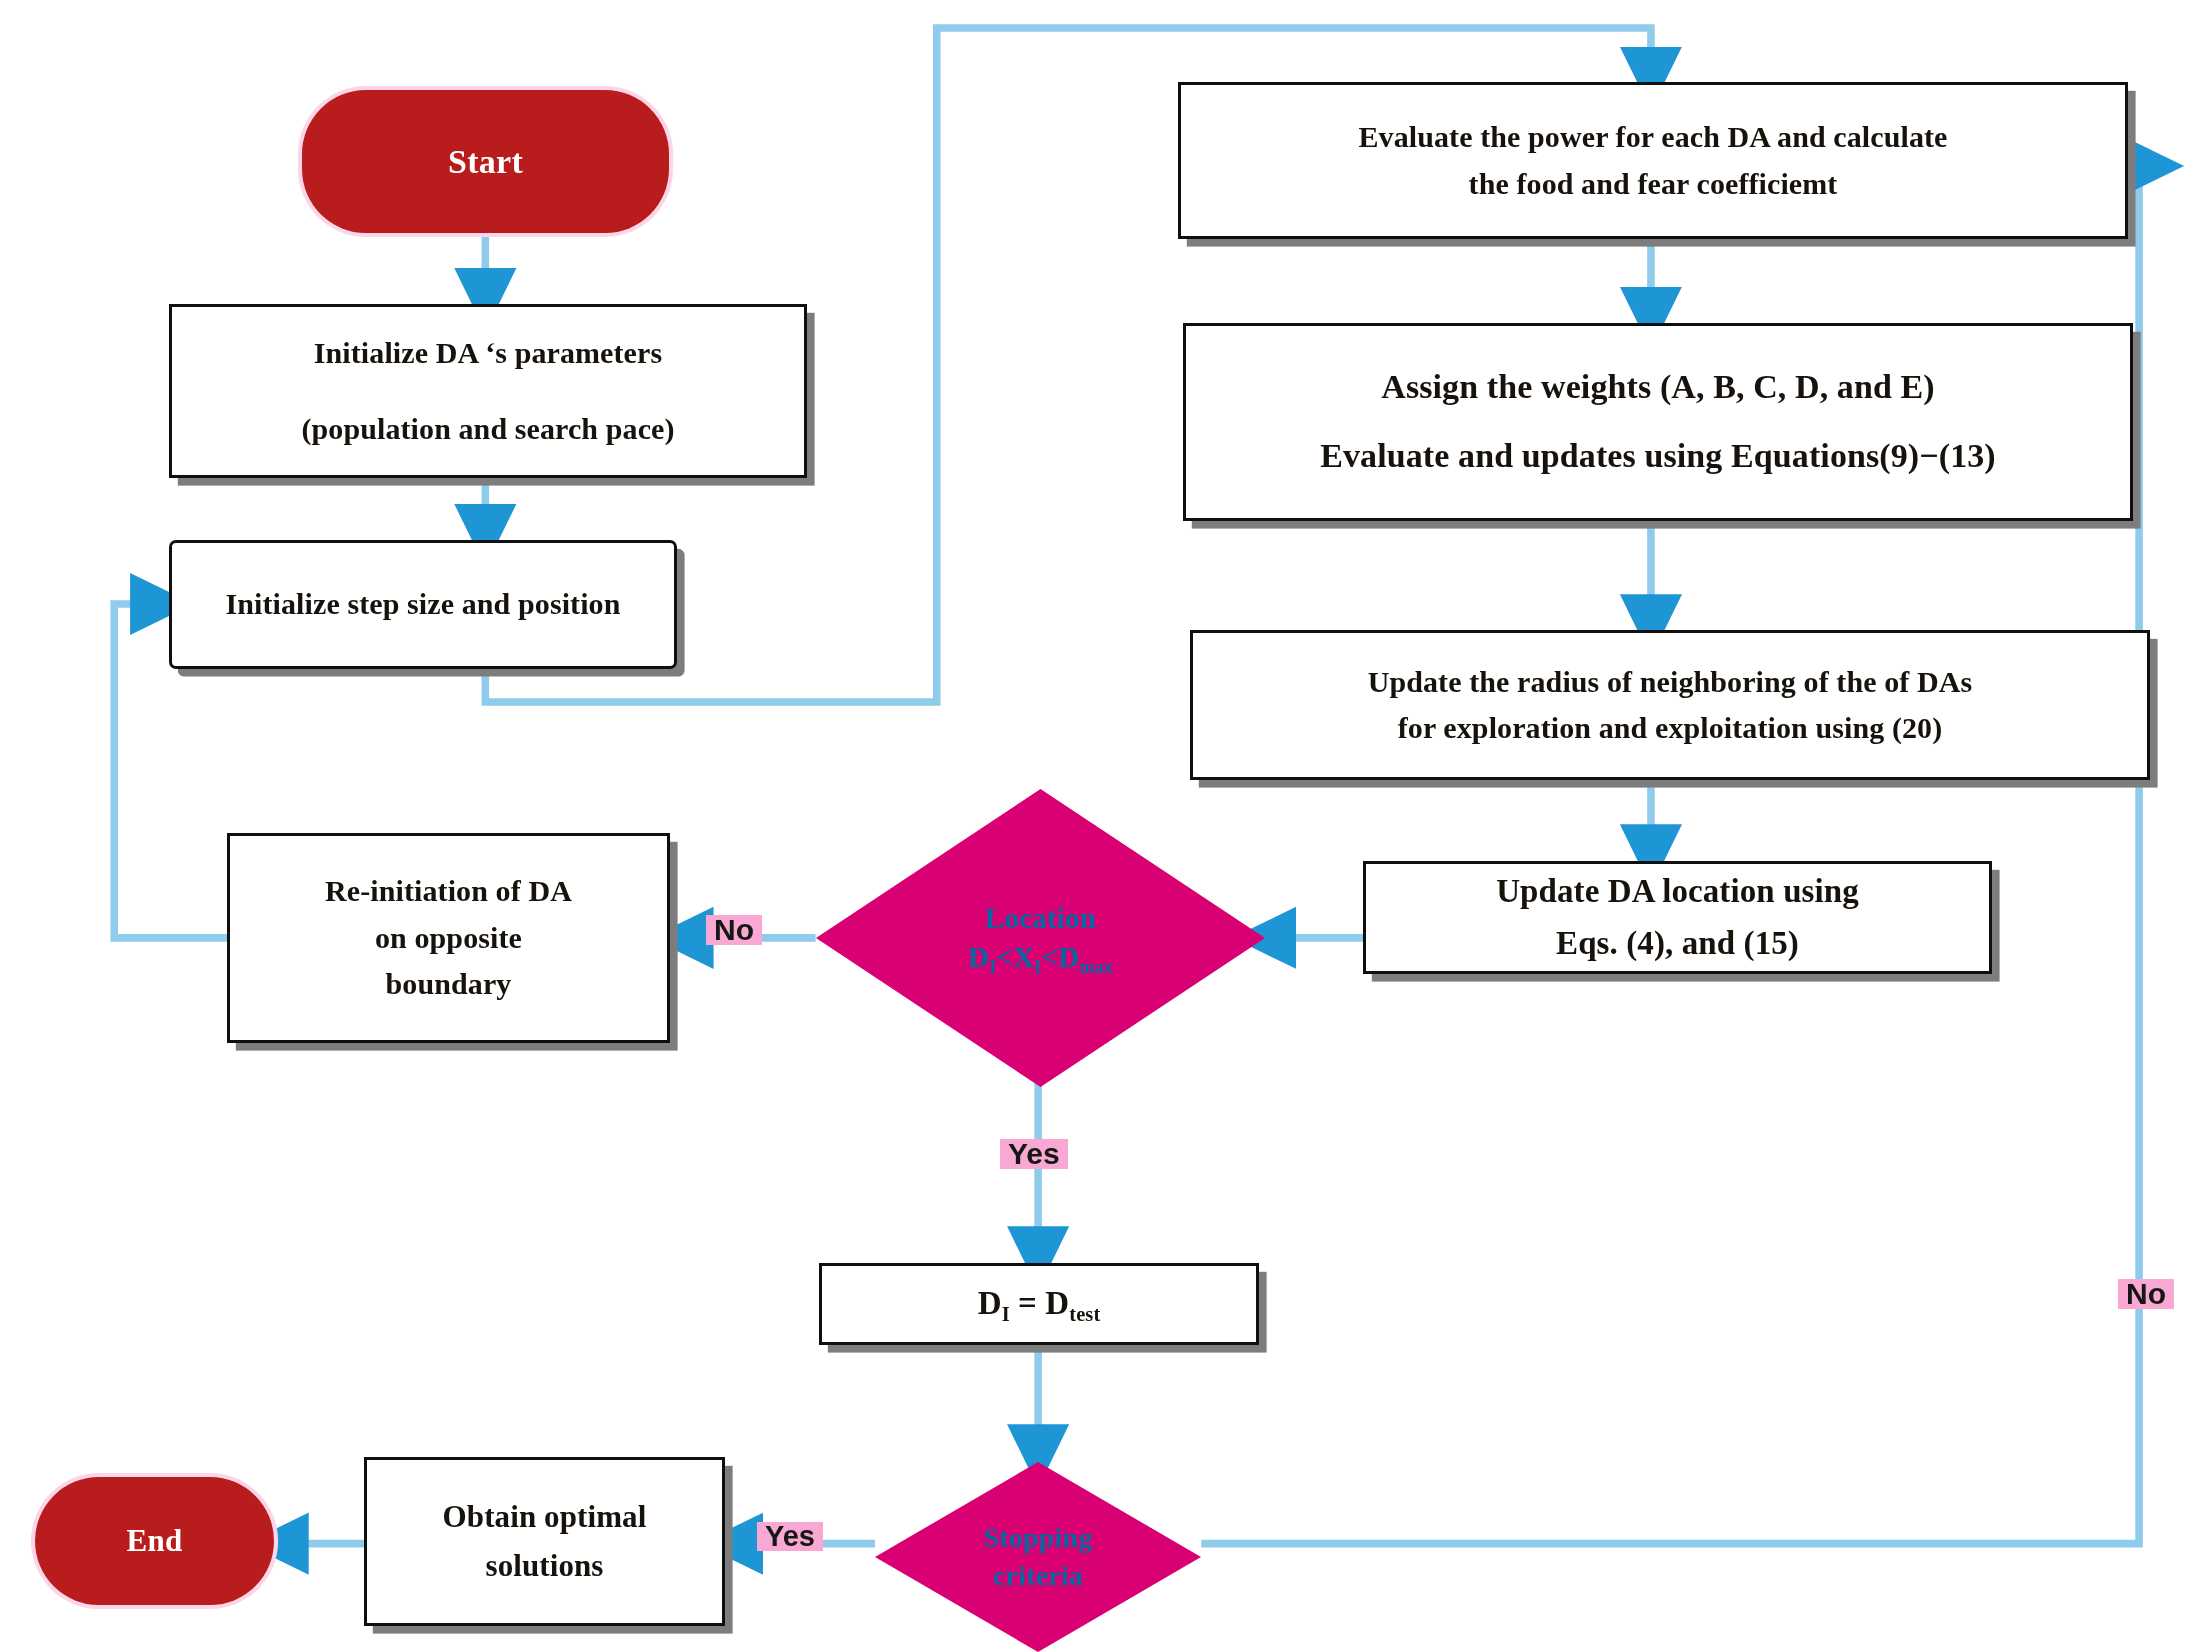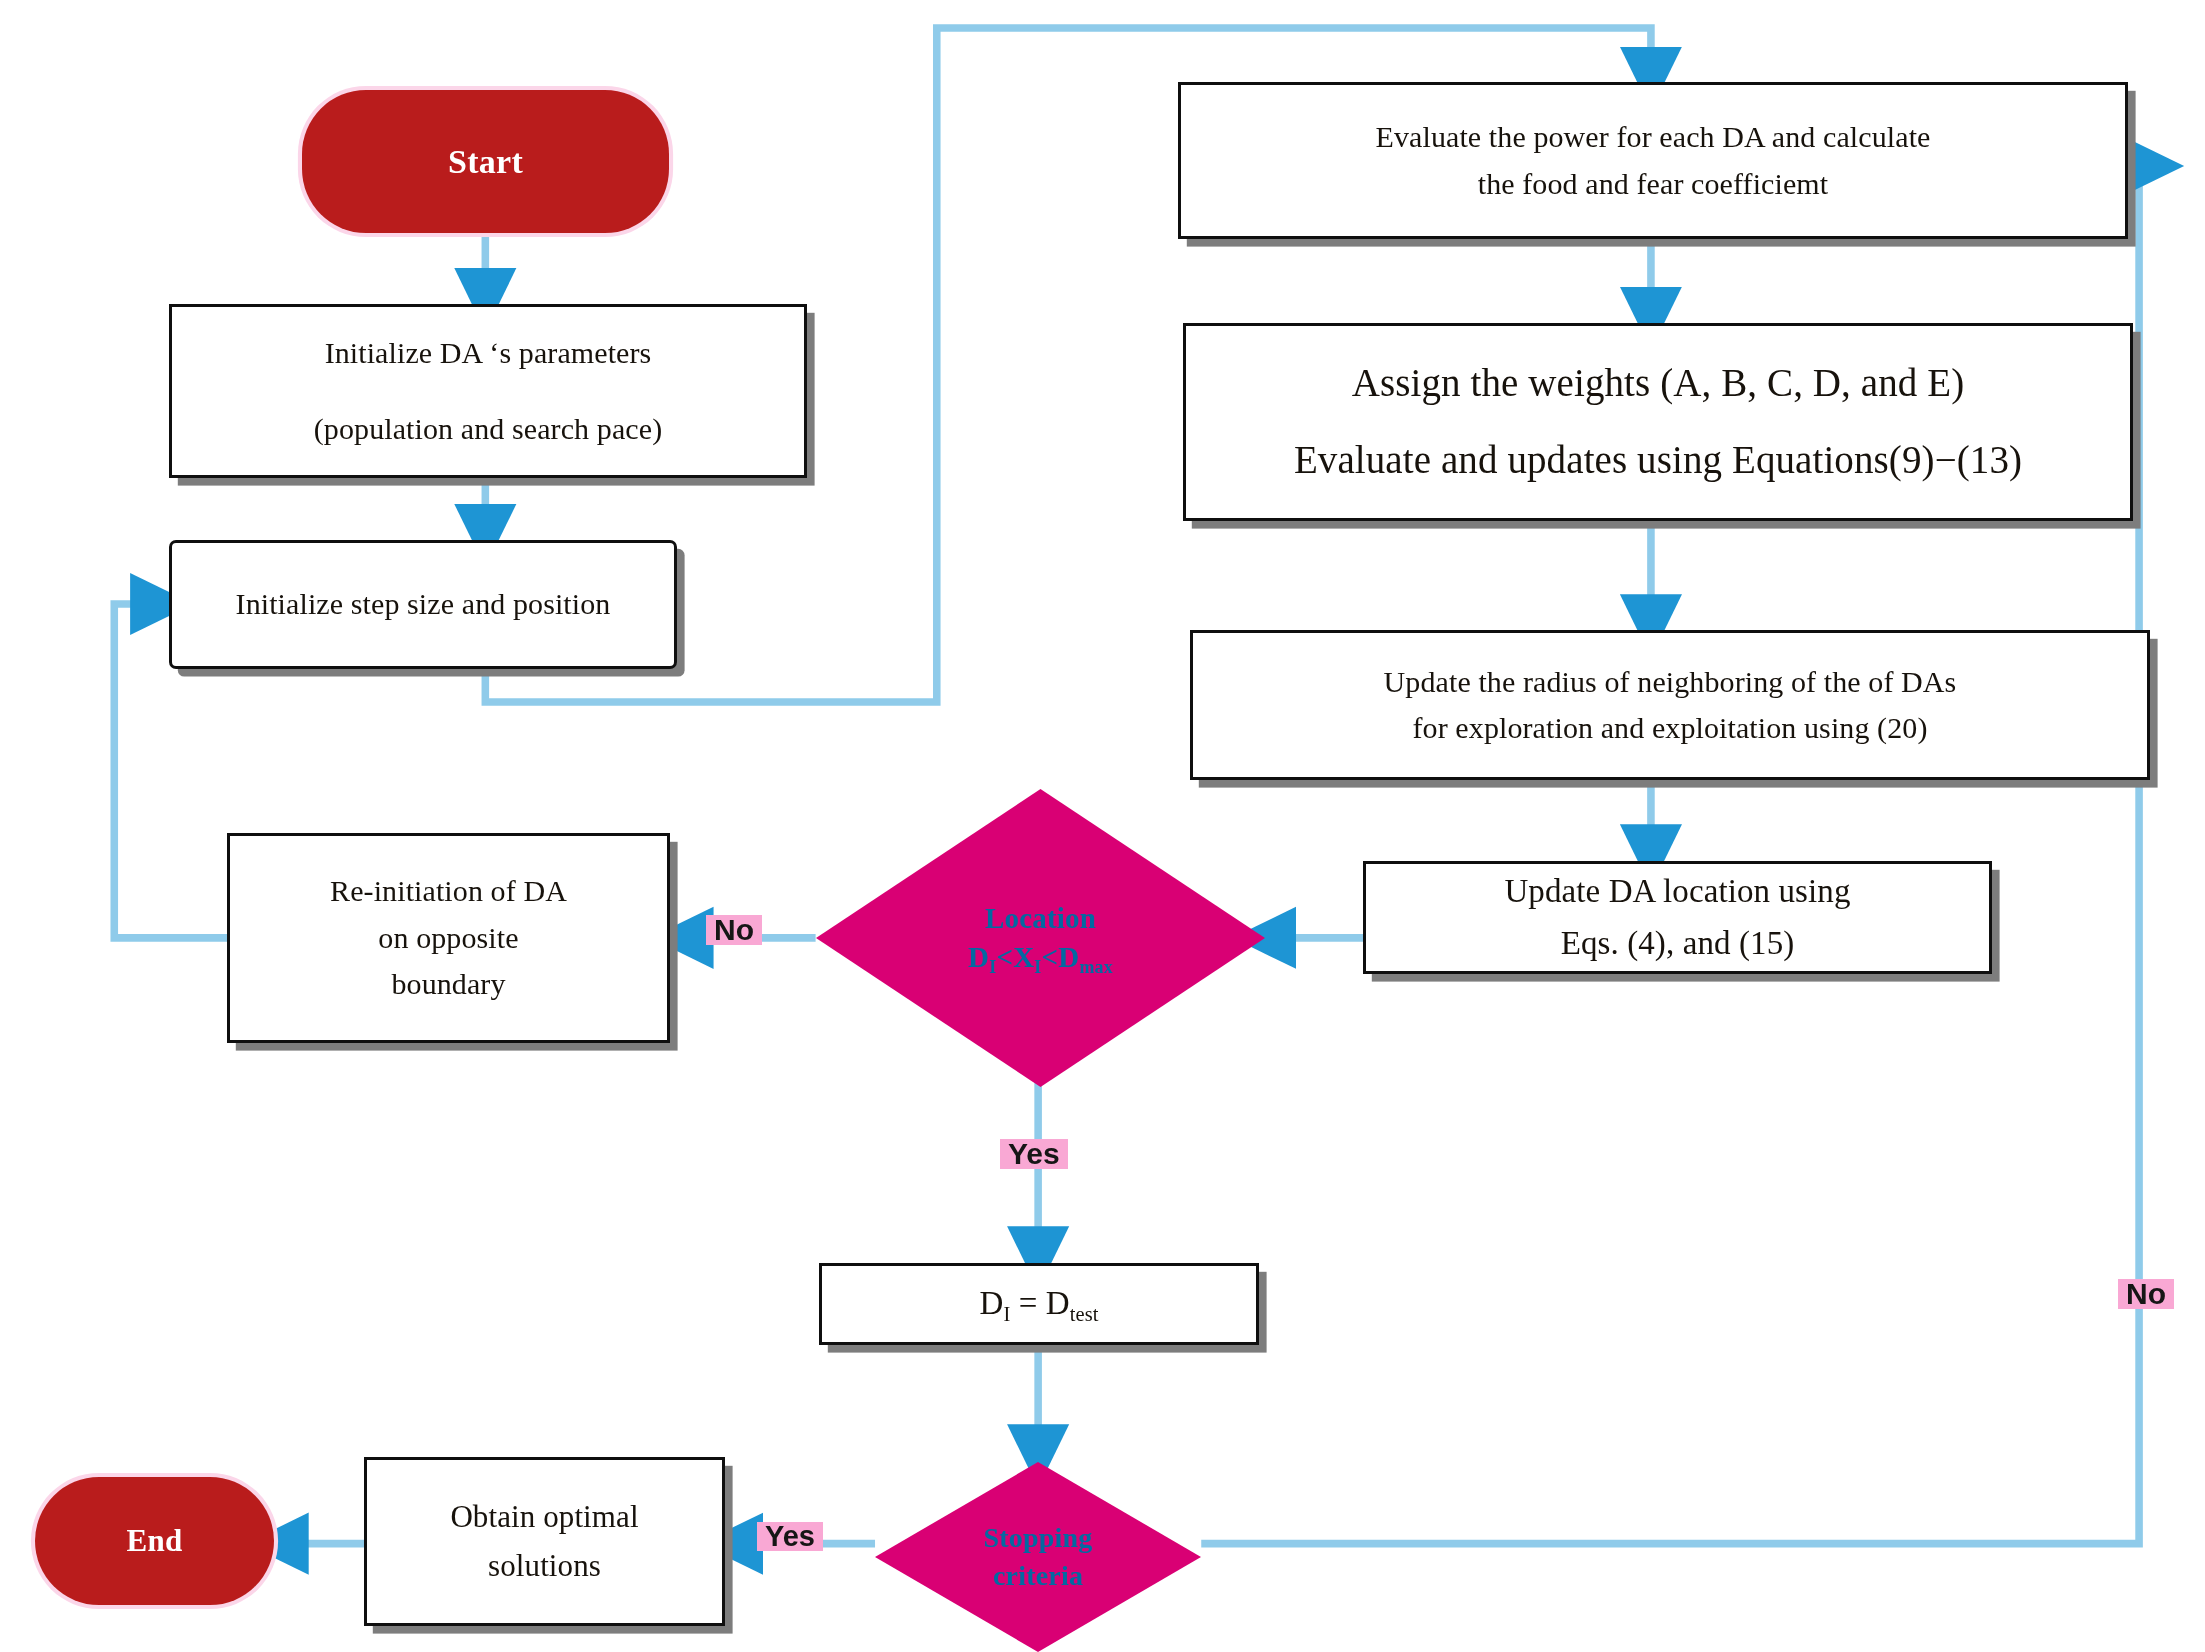--- a/index.html
+++ b/index.html
@@ -9,21 +9,21 @@
 
   svg#wires{position:absolute;left:0;top:0;width:2205px;height:1652px;}
 
   
   .node{position:absolute;box-sizing:border-box;display:flex;align-items:center;
         justify-content:center;text-align:center;}
 
   
   .proc{background:#ffffff;border:3.5px solid #0f0f0f;
         box-shadow:8.2px 8.2px 0 -0.6px #7d7d7d;
-        font-weight:normal;color:#17120c;line-height:1.55;
+        font-weight:bold;color:#17120c;line-height:1.55;
         letter-spacing:0.1px;padding:5.8px 10.5px;}
 
   
   .term{background:#b91c1c;color:#ffffff;font-weight:bold;
         border-radius:64px;letter-spacing:0.3px;
         box-shadow:0 0 0 4.1px #fbd6e9;}
 
   
   .diamond{background:transparent;}
   .diamond .dshape{position:absolute;left:0;top:0;width:100%;height:100%;
@@ -92,21 +92,21 @@
 
   <div class="node proc" style="left:169px;top:540px;width:508px;height:129px;font-size:30px;border-radius:7px;">
     <span>Initialize step size and position</span>
   </div>
 
   <div class="node proc" style="left:1178px;top:82px;width:950px;height:157px;font-size:30px;flex-direction:column;">
     <span style="display:block;">Evaluate the power for each DA and  calculate</span>
     <span style="display:block;">the food and fear coefficiemt</span>
   </div>
 
-  <div class="node proc" style="left:1183px;top:323px;width:950px;height:198px;font-size:39px;flex-direction:column;">
+  <div class="node proc" style="left:1183px;top:323px;width:950px;height:198px;font-size:34px;flex-direction:column;">
     <span style="display:block;margin-bottom:16.3px;">Assign the weights (A, B, C, D, and E)</span>
     <span style="display:block;">Evaluate and updates using Equations(9)−(13)</span>
   </div>
 
   <div class="node proc" style="left:1190px;top:630px;width:960px;height:150px;font-size:30px;flex-direction:column;">
     <span style="display:block;">Update the radius of neighboring of the of DAs</span>
     <span style="display:block;">for exploration and exploitation using (20)</span>
   </div>
 
   <div class="node proc" style="left:1363px;top:861px;width:629px;height:113px;font-size:33px;flex-direction:column;">

